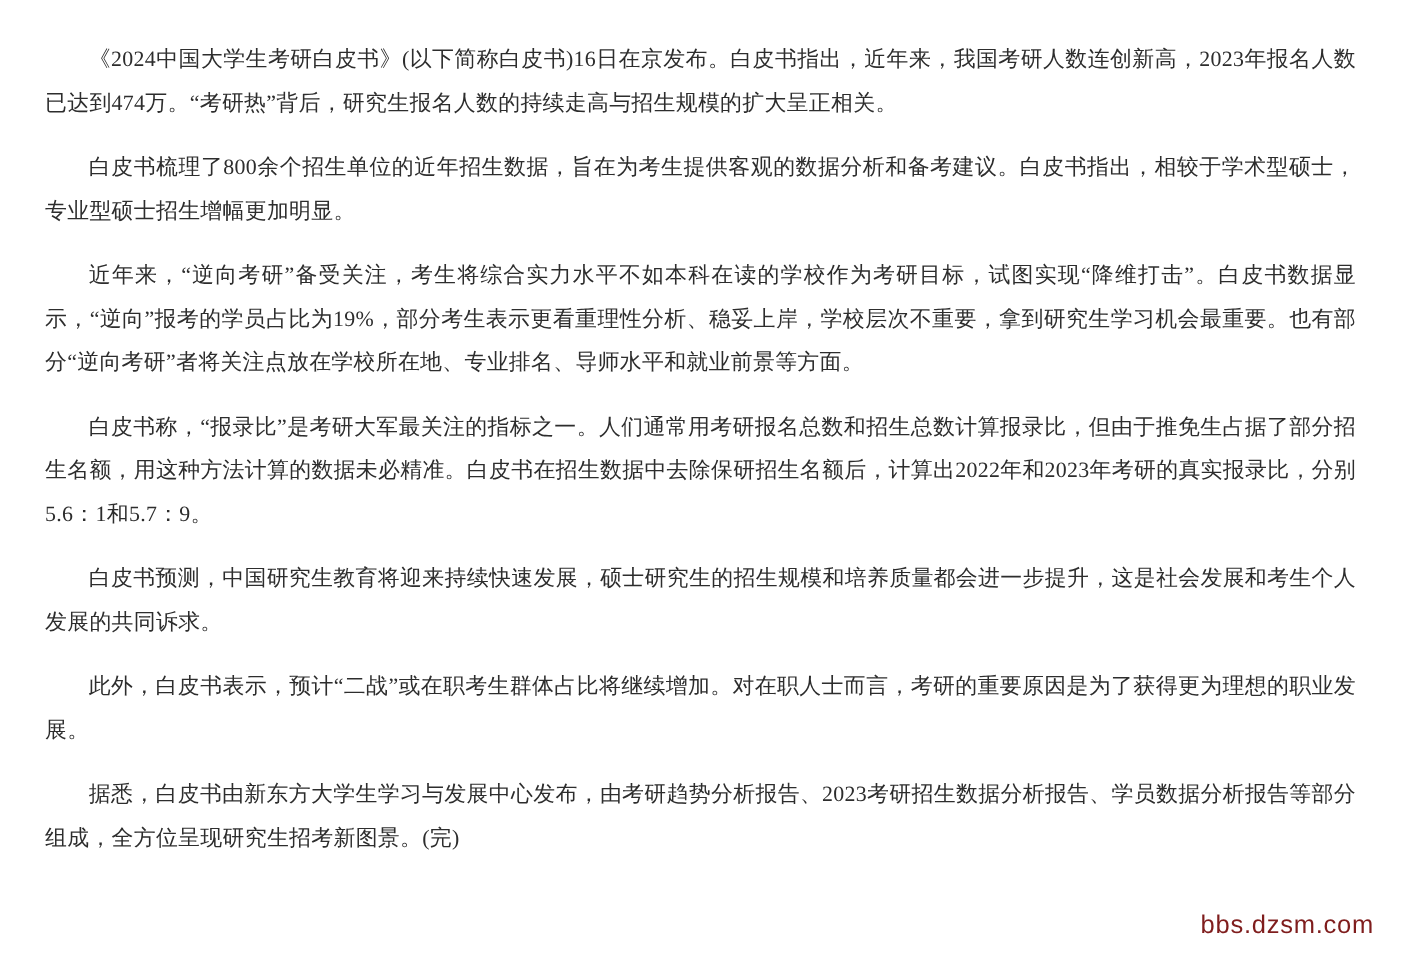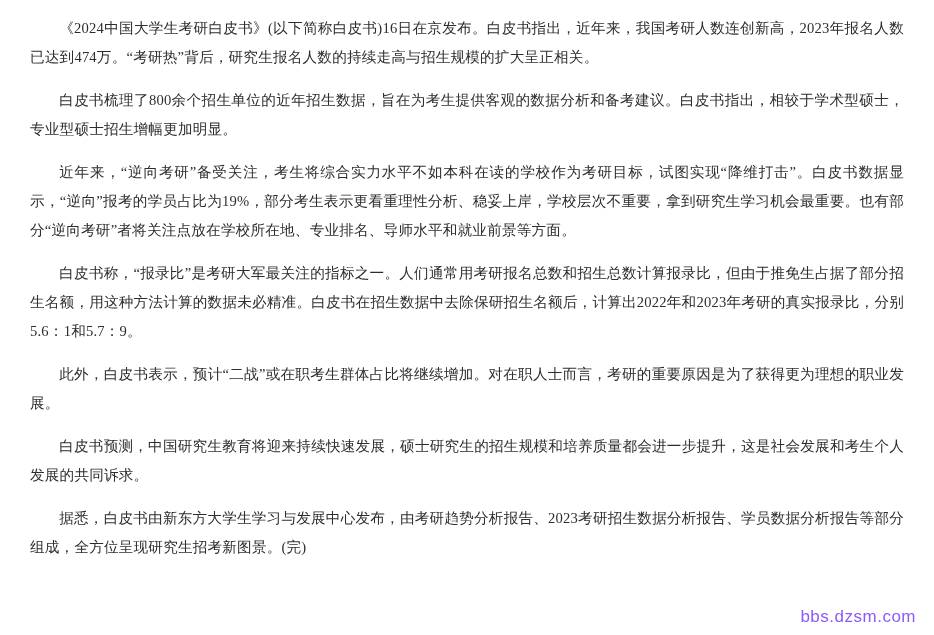--- a/index.html
+++ b/index.html
@@ -18,42 +18,42 @@
   .article {
     box-sizing: border-box;
     width: 934px;
     padding: 14px 30px 0 30px;
   }
   .para {
     font-size: 14.6px;
     line-height: 29px;
     text-align: justify;
     text-justify: inter-ideograph;
-    margin: 0 0 14px 0;
+    margin: 12px 0 14px 0;
     text-indent: 2em;
     color: #2d2d2d;
     letter-spacing: 0.2px;
   }
   .watermark {
     position: absolute;
     right: 18px;
     bottom: 8px;
     font-family: "Liberation Sans", "DejaVu Sans", sans-serif;
     font-size: 17px;
-    color: #8b5cf6;
+    color: #7f1d1d;
     letter-spacing: 0.5px;
     user-select: none;
   }
 </style>
 </head>
 <body>
 
 <div class="article">
   <p class="para">《2024中国大学生考研白皮书》(以下简称白皮书)16日在京发布。白皮书指出，近年来，我国考研人数连创新高，2023年报名人数已达到474万。“考研热”背后，研究生报名人数的持续走高与招生规模的扩大呈正相关。</p>
   <p class="para">白皮书梳理了800余个招生单位的近年招生数据，旨在为考生提供客观的数据分析和备考建议。白皮书指出，相较于学术型硕士，专业型硕士招生增幅更加明显。</p>
   <p class="para">近年来，“逆向考研”备受关注，考生将综合实力水平不如本科在读的学校作为考研目标，试图实现“降维打击”。白皮书数据显示，“逆向”报考的学员占比为19%，部分考生表示更看重理性分析、稳妥上岸，学校层次不重要，拿到研究生学习机会最重要。也有部分“逆向考研”者将关注点放在学校所在地、专业排名、导师水平和就业前景等方面。</p>
   <p class="para">白皮书称，“报录比”是考研大军最关注的指标之一。人们通常用考研报名总数和招生总数计算报录比，但由于推免生占据了部分招生名额，用这种方法计算的数据未必精准。白皮书在招生数据中去除保研招生名额后，计算出2022年和2023年考研的真实报录比，分别5.6：1和5.7：9。</p>
+  <p class="para">白皮书预测，中国研究生教育将迎来持续快速发展，硕士研究生的招生规模和培养质量都会进一步提升，这是社会发展和考生个人发展的共同诉求。</p>
   <p class="para">此外，白皮书表示，预计“二战”或在职考生群体占比将继续增加。对在职人士而言，考研的重要原因是为了获得更为理想的职业发展。</p>
-  <p class="para">白皮书预测，中国研究生教育将迎来持续快速发展，硕士研究生的招生规模和培养质量都会进一步提升，这是社会发展和考生个人发展的共同诉求。</p>
   <p class="para">据悉，白皮书由新东方大学生学习与发展中心发布，由考研趋势分析报告、2023考研招生数据分析报告、学员数据分析报告等部分组成，全方位呈现研究生招考新图景。(完)</p>
 </div>
 
 <div class="watermark">bbs.dzsm.com</div>
 
 </body></html>

